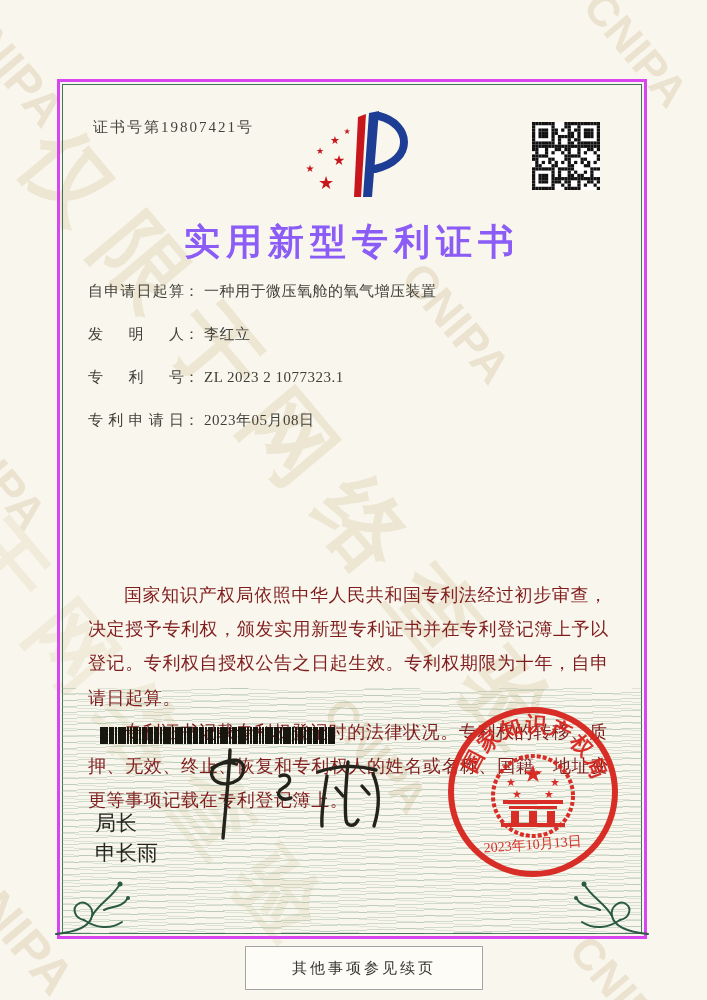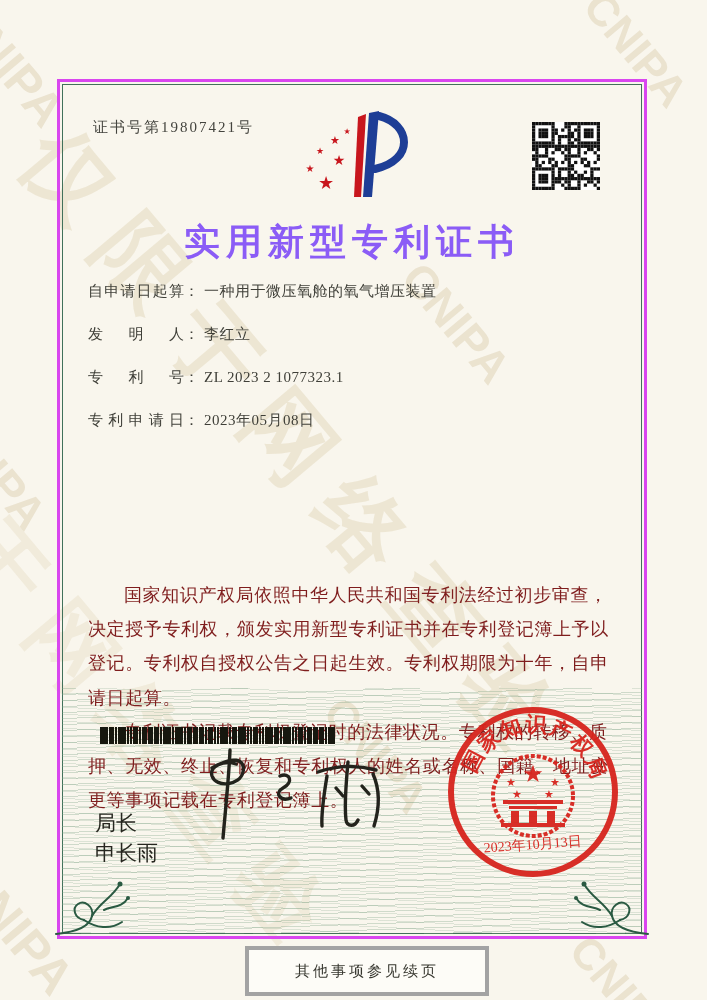--- a/index.html
+++ b/index.html
@@ -58,21 +58,21 @@
   }
   .director{position:absolute;left:35px;top:700px;z-index:2;
             font-family:"Liberation Sans","DejaVu Sans",sans-serif;
             font-size:21px;line-height:30px;color:#26261f;margin-top:26px;}
   .signature{position:absolute;left:120px;top:660px;width:220px;height:105px;z-index:2;}
   .seal{position:absolute;left:385px;top:622px;width:176px;height:176px;z-index:4;opacity:0.95;}
   .footer-page{position:absolute;left:0;top:824px;width:100%;text-align:center;
                font-size:13px;letter-spacing:3px;color:#4a4a42;z-index:2;}
   .cont-box{
     position:absolute;left:245px;top:946px;width:236px;height:42px;z-index:2;
-    background:#fdfcf7;border:4px solid #a3a3a3;
+    background:#fdfcf7;border:1px solid #a3a3a3;
     display:flex;align-items:center;justify-content:center;
     font-size:15px;letter-spacing:3px;color:#37372f;
   }
 </style>
 </head>
 <body>
 
 <div class="wm wm-cnipa" style="left:-18px;top:-10px;font-size:48px;transform:rotate(50deg);">CNIPA</div>
 <div class="wm wm-cnipa" style="left:612px;top:-18px;font-size:44px;transform:rotate(50deg);">CNIPA</div>
 <div class="wm wm-cnipa" style="left:432px;top:252px;font-size:46px;transform:rotate(50deg);">CNIPA</div>

